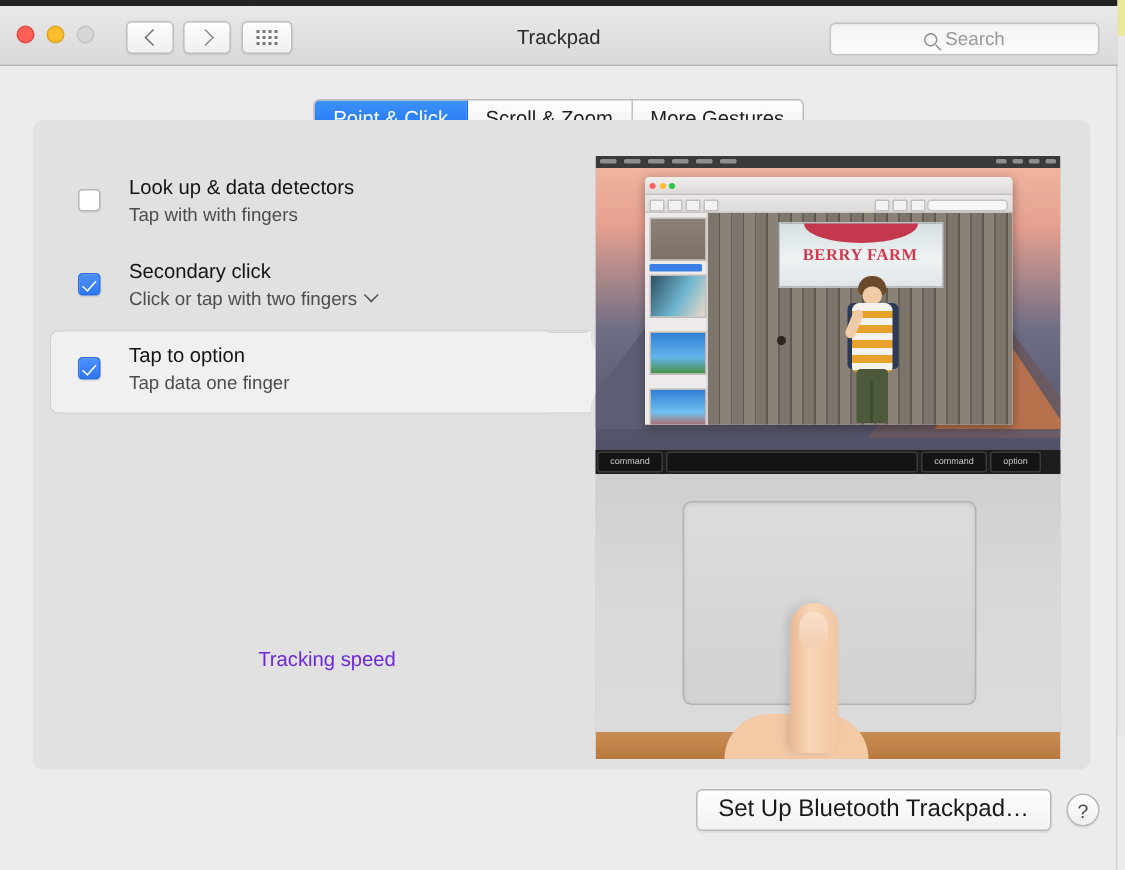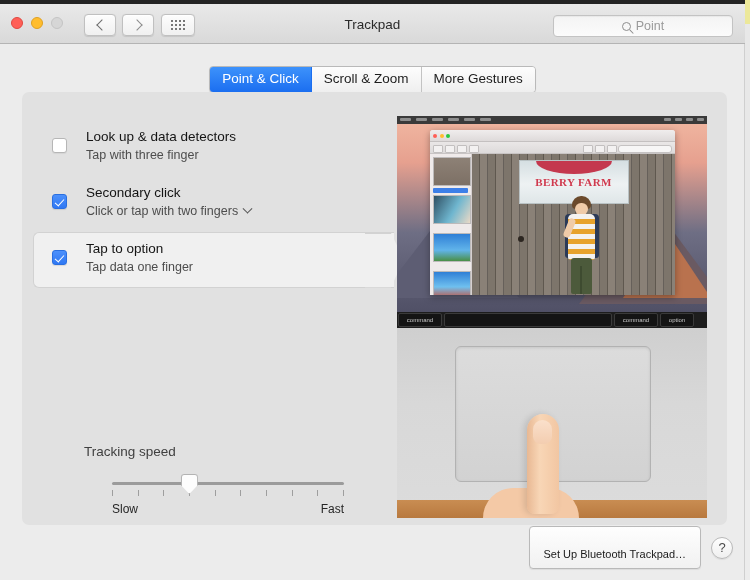--- a/index.html
+++ b/index.html
@@ -201,21 +201,21 @@
   .tab:last-child { border-right: none; }
   .tab.active {
     background: linear-gradient(to bottom, #3d92fb, #1b6ef0);
     color: #ffffff;
     border-right-color: #1b6ef0;
   }
 
   
   .panel {
     position: absolute;
-    left: 22px; top: 92px;
+    left: 22px; top: 80px;
     width: 705px; height: 433px;
     background: #e1e1e1;
     border-radius: 7px;
   }
 
   
   .options {
     position: absolute;
     left: 11px; top: 28px;
     width: 372px;
@@ -310,22 +310,23 @@
     cursor: default;
   }
 
   
   .tracking {
     position: absolute;
     left: 62px; top: 352px;
     width: 268px;
   }
   .tracking-label {
+    text-align: center;
     font-size: 13.5px;
-    color: #404040;
+    color: #6d28d9;
     margin-bottom: 13px;
   }
   .slider-wrap {
     position: relative;
     height: 34px;
   }
   .slider-track {
     position: absolute;
     left: 28px; top: 10px;
     width: 232px; height: 3px;
@@ -679,22 +680,22 @@
     left: 0; top: 526px;
     width: 745px;
     display: flex;
     justify-content: flex-end;
     align-items: center;
     gap: 10px;
     padding-right: 12px;
     box-sizing: border-box;
   }
   .btn-bt {
-    padding: 20px 14px 6px;
-    font-size: 11px;
+    padding: 5px 14px 6px;
+    font-size: 16px;
     color: #1a1a1a;
     background: linear-gradient(to bottom, #fefefe, #f1f1f1);
     border: 1px solid #b9b9b9;
     border-radius: 4px;
     box-shadow: 0 1px 1px rgba(0,0,0,.07);
     white-space: nowrap;
     cursor: default;
     line-height: 15px;
   }
   .btn-help {
@@ -753,42 +754,42 @@
           <i></i>
           <i></i>
           <i></i>
       </span>
     </div>
 
     <div class="win-title">Trackpad</div>
 
     <div class="search-field">
       <span class="mag"></span>
-      <span class="search-ph">Point</span>
+      <span class="search-ph">Search</span>
     </div>
   </div>
 
   <div class="tabbar">
     <div class="tabs">
       <div class="tab active">Point &amp; Click</div>
       <div class="tab">Scroll &amp; Zoom</div>
       <div class="tab">More Gestures</div>
     </div>
   </div>
 
   <div class="panel">
 
     <div class="options">
 
       <div class="opt-row">
         <span class="cb off"></span>
         <div class="opt-text">
           <div class="opt-title">Look up &amp; data detectors</div>
           <div class="opt-sub">
-            <span>Tap with three finger</span>
+            <span>Tap with with fingers</span>
           </div>
         </div>
       </div>
 
       <div class="opt-row">
         <span class="cb on"></span>
         <div class="opt-text">
           <div class="opt-title">Secondary click</div>
           <div class="opt-sub">
             <span>Click or tap with two fingers</span>
@@ -803,40 +804,20 @@
           <div class="opt-title">Tap to option</div>
           <div class="opt-sub">
             <span>Tap data one finger</span>
           </div>
         </div>
       </div>
     </div>
 
     <div class="tracking">
       <div class="tracking-label">Tracking speed</div>
-      <div class="slider-wrap">
-        <div class="slider-track"></div>
-        <div class="slider-ticks">
-          <i></i>
-            <i></i>
-            <i></i>
-            <i></i>
-            <i></i>
-            <i></i>
-            <i></i>
-            <i></i>
-            <i></i>
-            <i></i>
-        </div>
-        <div class="slider-thumb" id="slider-thumb" style="left: 96.8333px;"></div>
-        <div class="slider-ends">
-          <span>Slow</span>
-          <span>Fast</span>
-        </div>
-      </div>
     </div>
 
     <div class="video">
 
       <div class="video-top">
         <div class="mtn-l"></div>
         <div class="mtn-r"></div>
         <div class="mtn-r2"></div>
 
         <div class="mac-menubar">

